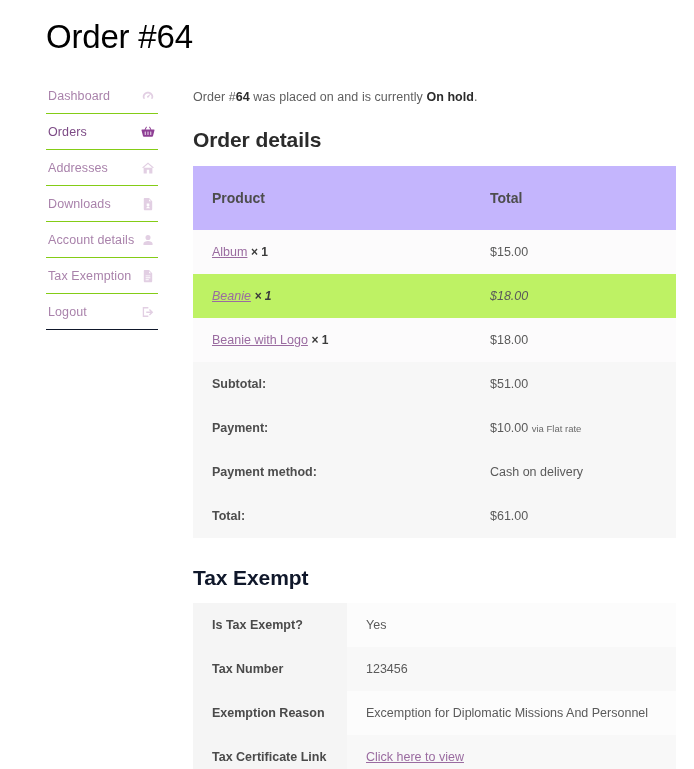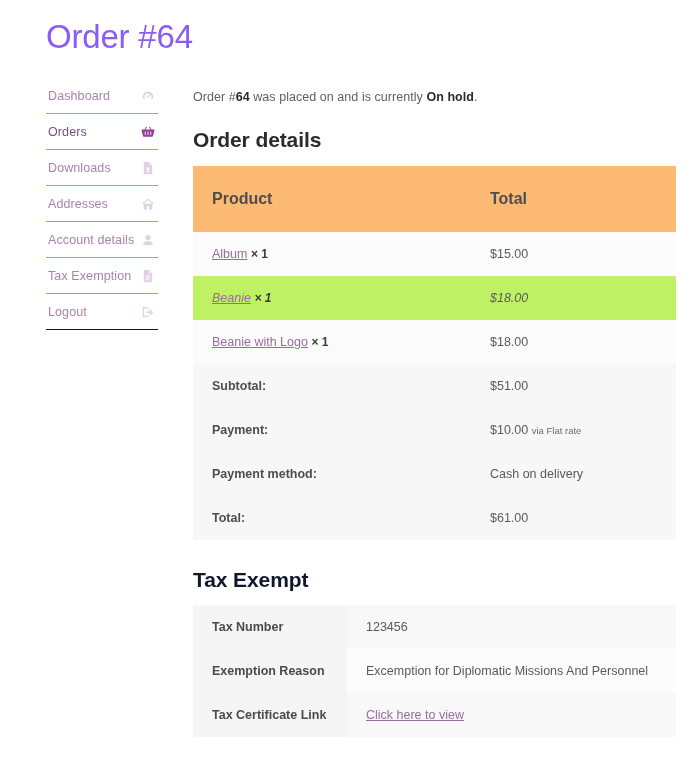--- a/index.html
+++ b/index.html
@@ -19,21 +19,21 @@
     background: #ffffff;
   }
 
   
   .page-title {
     position: absolute;
     left: 46px;
     top: 17px;
     font-size: 33px;
     font-weight: 300;
-    color: #8b5cf6;
+    color: #000000;
     letter-spacing: -0.2px;
     line-height: 40px;
   }
 
   
   .sidebar {
     position: absolute;
     left: 46px;
     top: 78px;
     width: 112px;
@@ -102,23 +102,23 @@
   
   .order-table {
     width: 483px;
     border-collapse: collapse;
     table-layout: fixed;
   }
   .order-table col.c1 { width: 278px; }
   .order-table col.c2 { width: 205px; }
 
   .order-table thead th {
-    background: #fdba74;
+    background: #c4b5fd;
     text-align: left;
-    font-size: 16px;
+    font-size: 14px;
     font-weight: 700;
     color: #4d4d4d;
     padding: 24px 0 24px 19px;
   }
 
   .order-table tbody td {
     font-size: 12.5px;
     color: #5a5a5a;
     padding: 14px 0 14px 19px;
     background: #fcfbfc;
@@ -203,32 +203,32 @@
       </div>
       <div class="nav-item active">
         <span class="nav-label">Orders</span>
         <span class="nav-icon">
           <svg viewBox="0 0 16 16">
             <path d="M5.6 2.2 4.1 5H1.2c-.4 0-.7.3-.7.7 0 .1 0 .2.1.3l1.6 6.2c.2.7.8 1.2 1.5 1.2h8.6c.7 0 1.3-.5 1.5-1.2l1.6-6.2c.1-.4-.1-.8-.5-.9h-3.1L10.4 2.2c-.2-.3-.5-.4-.8-.2-.3.2-.4.5-.2.8L10.8 5H5.2l1.4-2.2c.2-.3.1-.6-.2-.8-.3-.2-.6-.1-.8.2zM4.8 7.5c.3 0 .5.2.5.5v3c0 .3-.2.5-.5.5s-.5-.2-.5-.5V8c0-.3.2-.5.5-.5zm3.2 0c.3 0 .5.2.5.5v3c0 .3-.2.5-.5.5s-.5-.2-.5-.5V8c0-.3.2-.5.5-.5zm3.2 0c.3 0 .5.2.5.5v3c0 .3-.2.5-.5.5s-.5-.2-.5-.5V8c0-.3.2-.5.5-.5z"></path>
           </svg>
         </span>
       </div>
       <div class="nav-item">
+        <span class="nav-label">Addresses</span>
+        <span class="nav-icon">
+          <svg viewBox="0 0 16 16">
+            <path d="M8 1.8 1 7.6h2v6.6h3.6V10h2.8v4.2H13V7.6h2L8 1.8zm0 1.7 4.3 3.6v.6H3.7v-.6L8 3.5z"></path>
+          </svg>
+        </span>
+      </div>
+      <div class="nav-item">
         <span class="nav-label">Downloads</span>
         <span class="nav-icon">
           <svg viewBox="0 0 16 16">
             <path d="M9.2 1H4.3c-.6 0-1.1.5-1.1 1.1v11.8c0 .6.5 1.1 1.1 1.1h7.4c.6 0 1.1-.5 1.1-1.1V4.8L9.2 1zm0 1.6 2.3 2.3H9.2V2.6zM5.6 12.8l2.4-2.6H6.5V7.5h3v2.7H8.1l2.4 2.6H5.6z"></path>
-          </svg>
-        </span>
-      </div>
-      <div class="nav-item">
-        <span class="nav-label">Addresses</span>
-        <span class="nav-icon">
-          <svg viewBox="0 0 16 16">
-            <path d="M8 1.8 1 7.6h2v6.6h3.6V10h2.8v4.2H13V7.6h2L8 1.8zm0 1.7 4.3 3.6v.6H3.7v-.6L8 3.5z"></path>
           </svg>
         </span>
       </div>
       <div class="nav-item">
         <span class="nav-label">Account details</span>
         <span class="nav-icon">
           <svg viewBox="0 0 16 16">
             <path d="M8 2.2a2.9 2.9 0 1 0 0 5.8 2.9 2.9 0 0 0 0-5.8zM8 9.2c-2.6 0-5.2 1.3-5.2 2.9v1.7h10.4v-1.7c0-1.6-2.6-2.9-5.2-2.9z"></path>
           </svg>
         </span>
@@ -303,20 +303,24 @@
     </table>
 
     <h2 class="tax-heading">Tax Exempt</h2>
 
     <table class="tax-table">
       <colgroup>
           <col class="t1">
           <col class="t2">
         </colgroup>
       <tbody id="tax-body">
+          <tr class="">
+            <td class="key">Is Tax Exempt?</td>
+            <td class="val"><span>Yes</span></td>
+          </tr>
           <tr class="shade">
             <td class="key">Tax Number</td>
             <td class="val"><span>123456</span></td>
           </tr>
           <tr class="">
             <td class="key">Exemption Reason</td>
             <td class="val"><span>Excemption for Diplomatic Missions And Personnel</span></td>
           </tr>
           <tr class="shade">
             <td class="key">Tax Certificate Link</td>

